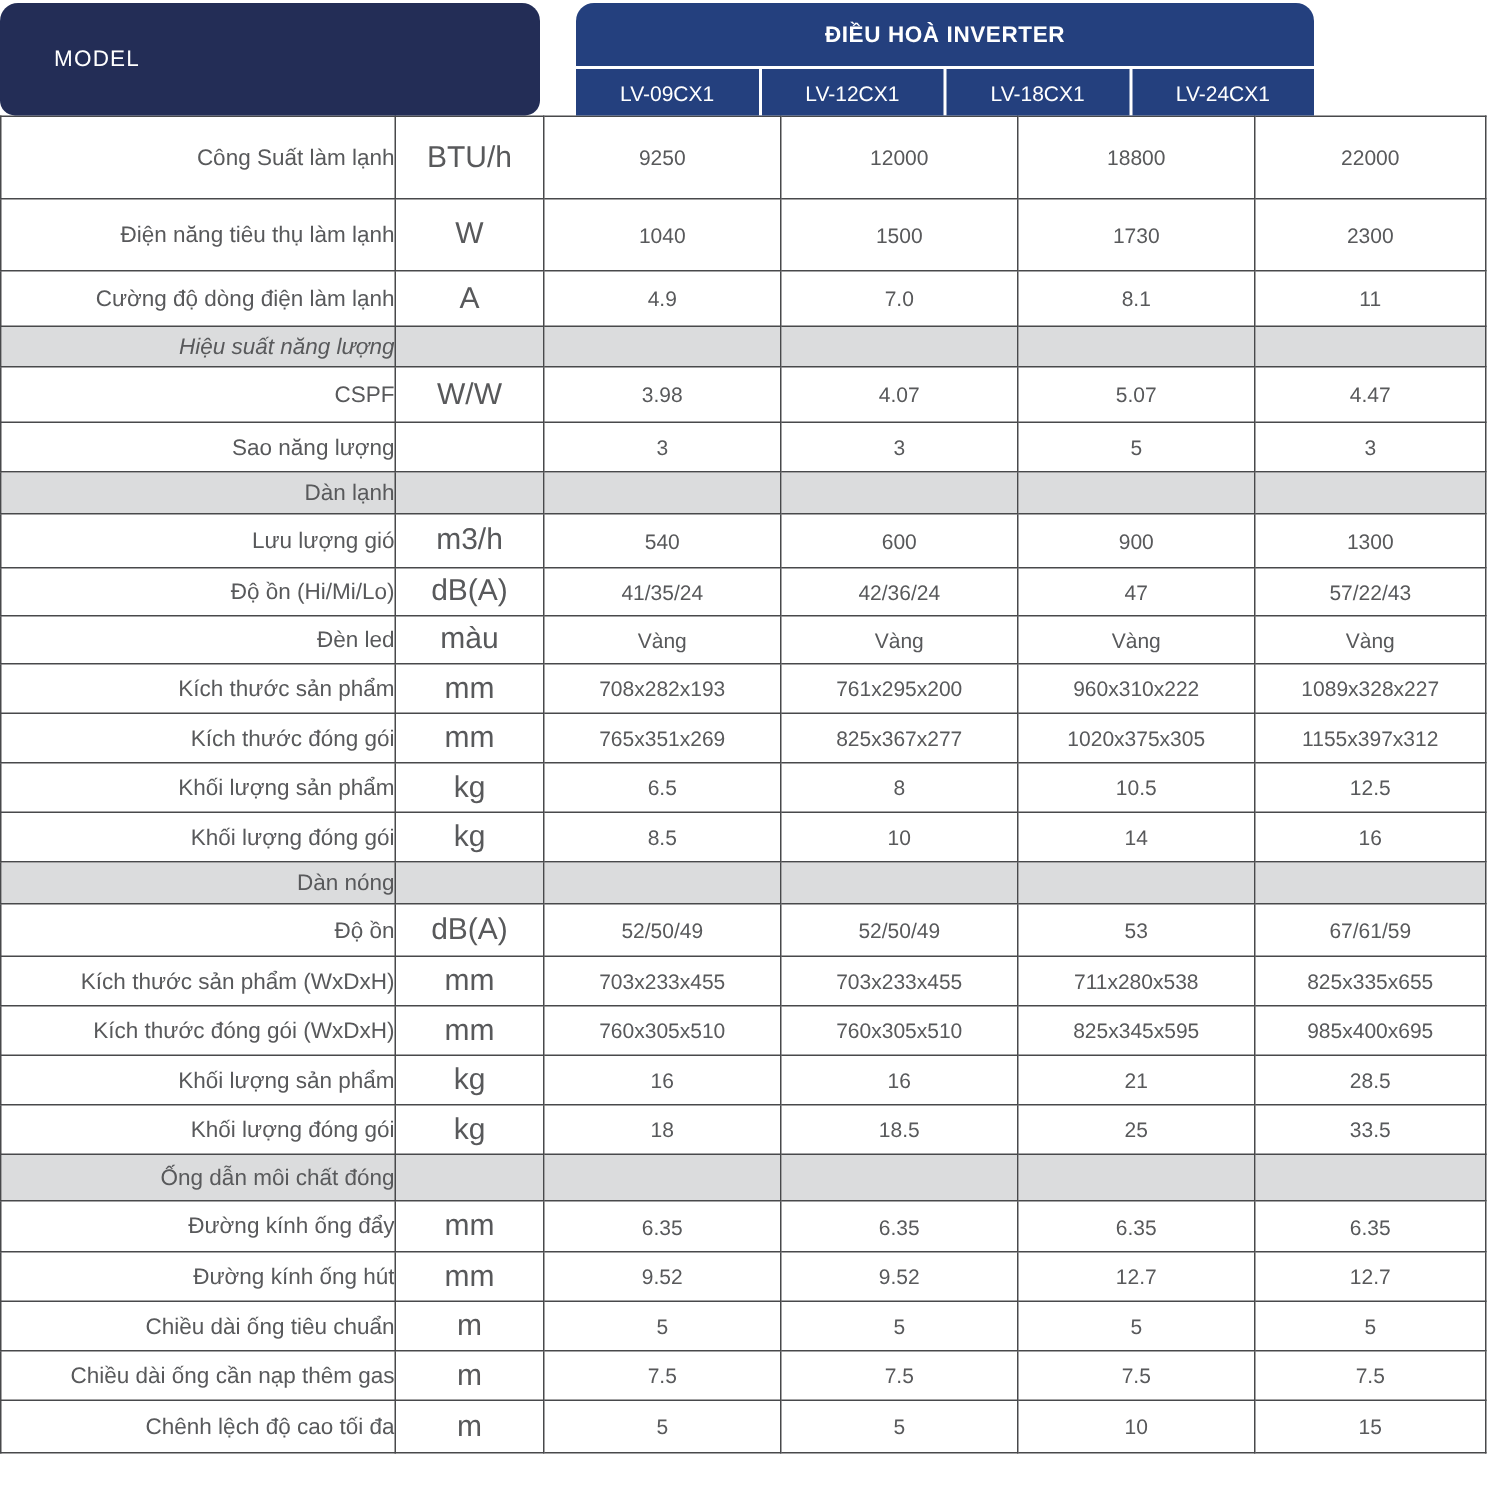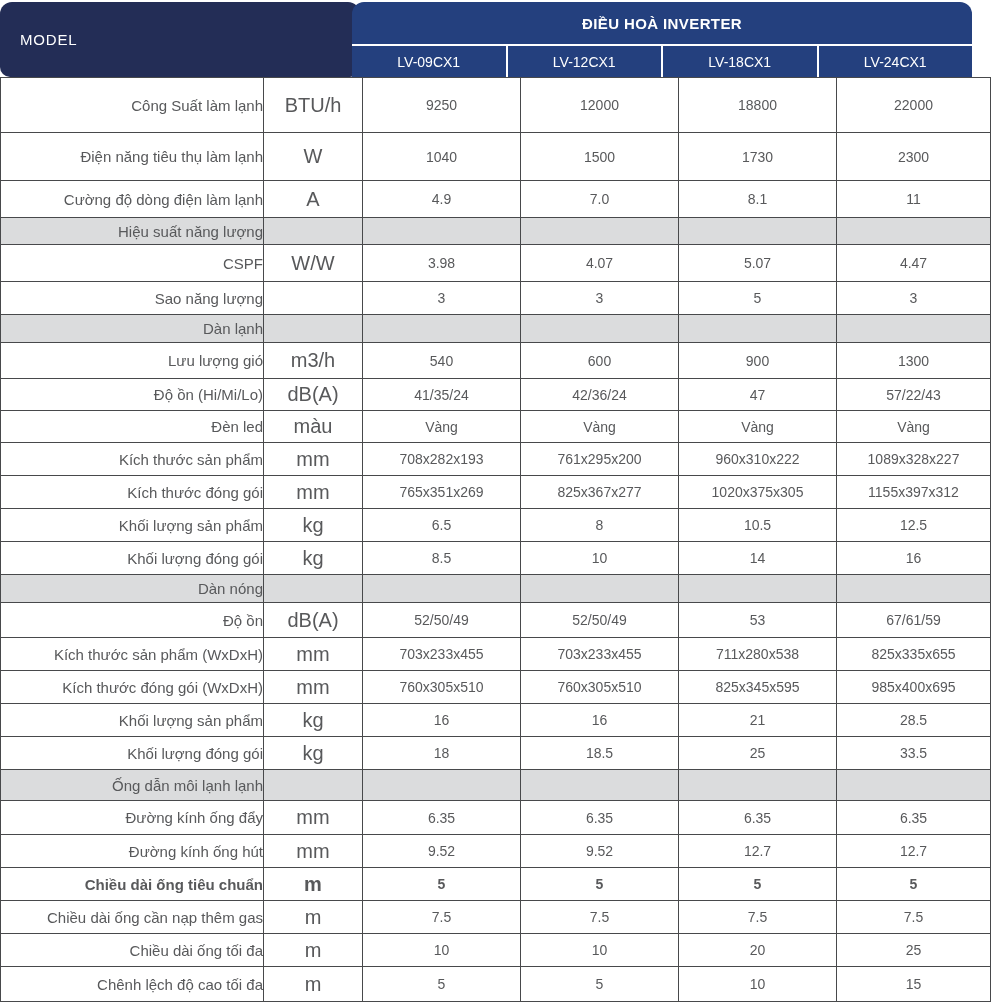--- a/index.html
+++ b/index.html
@@ -14,25 +14,25 @@
   .page{
     width:992px;height:1002px;background:#fff;overflow:hidden;
     font-family:"Liberation Sans", sans-serif;position:relative;
   }
   
   .header{position:relative;height:77px;width:992px;}
   .model-box{
     position:absolute;left:0;top:2px;width:360px;height:75px;
     background:var(--model-box);border-radius:12px 12px 10px 10px;
     color:var(--white);display:flex;align-items:center;
-    padding-left:20px;box-sizing:border-box;
+    padding-left:36px;box-sizing:border-box;
     font-size:15px;letter-spacing:0.8px;
   }
   .family-box{
-    position:absolute;left:352px;top:2px;width:620px;height:75px;
+    position:absolute;left:384px;top:2px;width:492px;height:75px;
     background:var(--header-blue);border-radius:12px 12px 0 0;
     color:var(--white);display:flex;flex-direction:column;overflow:hidden;
   }
   .family-title{
     height:42px;display:flex;align-items:center;justify-content:center;
     font-weight:bold;font-size:15px;letter-spacing:0.4px;
     border-bottom:2px solid var(--white);
   }
   .family-models{flex:1;display:flex;}
   .family-models > div{
@@ -107,21 +107,21 @@
           <td>2300</td>
         </tr>
         <tr style="height: 37px;">
           <td class="label">Cường độ dòng điện làm lạnh</td>
           <td class="unit">A</td>
           <td>4.9</td>
           <td>7.0</td>
           <td>8.1</td>
           <td>11</td>
         </tr>
-        <tr class="section" style="height: 27px;">
+        <tr class="section" style="height: 27px; font-style: italic;">
           <td class="label">Hiệu suất năng lượng</td>
           <td class="unit"></td>
           <td></td>
           <td></td>
           <td></td>
           <td></td>
         </tr>
         <tr style="height: 37px;">
           <td class="label">CSPF</td>
           <td class="unit">W/W</td>
@@ -244,21 +244,21 @@
         </tr>
         <tr style="height: 33px;">
           <td class="label">Khối lượng đóng gói</td>
           <td class="unit">kg</td>
           <td>18</td>
           <td>18.5</td>
           <td>25</td>
           <td>33.5</td>
         </tr>
         <tr class="section" style="height: 31px;">
-          <td class="label">Ống dẫn môi lạnh lạnh</td>
+          <td class="label">Ống dẫn môi chất đóng</td>
           <td class="unit"></td>
           <td></td>
           <td></td>
           <td></td>
           <td></td>
         </tr>
         <tr style="height: 34px; padding-left: 39px;">
           <td class="label">Đường kính ống đẩy</td>
           <td class="unit">mm</td>
           <td>6.35</td>
@@ -267,44 +267,36 @@
           <td>6.35</td>
         </tr>
         <tr style="height: 33px;">
           <td class="label">Đường kính ống hút</td>
           <td class="unit">mm</td>
           <td>9.52</td>
           <td>9.52</td>
           <td>12.7</td>
           <td>12.7</td>
         </tr>
-        <tr style="height: 33px; font-weight: bold;">
+        <tr style="height: 33px;">
           <td class="label">Chiều dài ống tiêu chuẩn</td>
           <td class="unit">m</td>
           <td>5</td>
           <td>5</td>
           <td>5</td>
           <td>5</td>
         </tr>
         <tr style="height: 33px;">
           <td class="label">Chiều dài ống cần nạp thêm gas</td>
           <td class="unit">m</td>
           <td>7.5</td>
           <td>7.5</td>
           <td>7.5</td>
           <td>7.5</td>
         </tr>
-        <tr style="height: 33px;">
-          <td class="label">Chiều dài ống tối đa</td>
-          <td class="unit">m</td>
-          <td>10</td>
-          <td>10</td>
-          <td>20</td>
-          <td>25</td>
-        </tr>
         <tr style="height: 35px;">
           <td class="label">Chênh lệch độ cao tối đa</td>
           <td class="unit">m</td>
           <td>5</td>
           <td>5</td>
           <td>10</td>
           <td>15</td>
         </tr>
       </tbody>
   </table>

